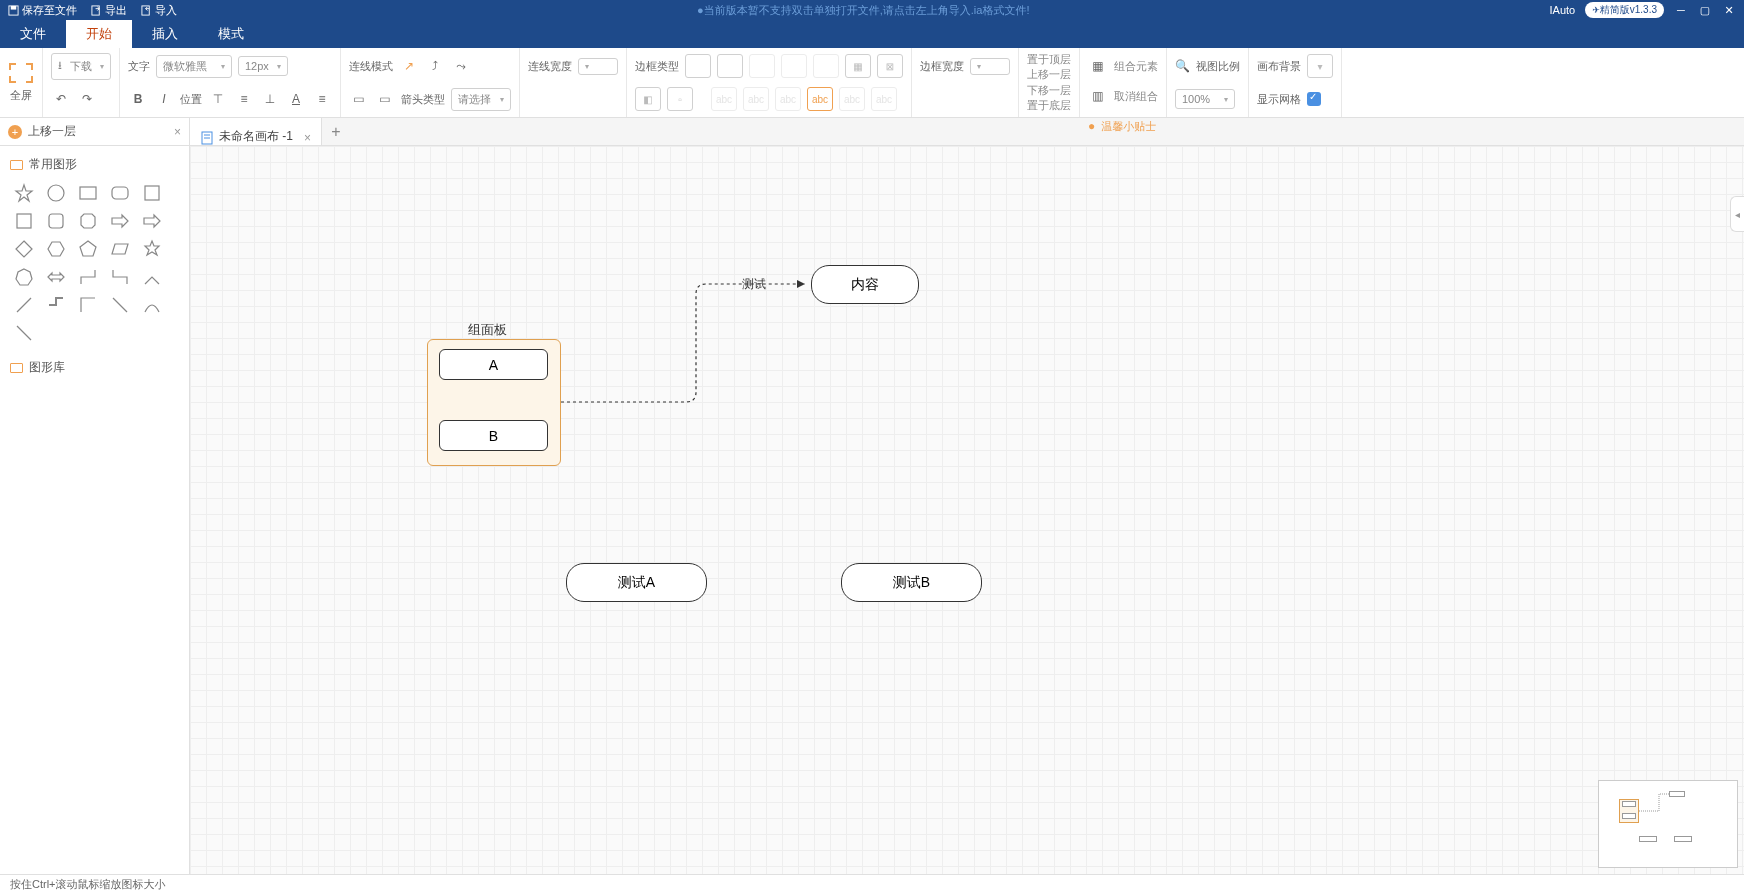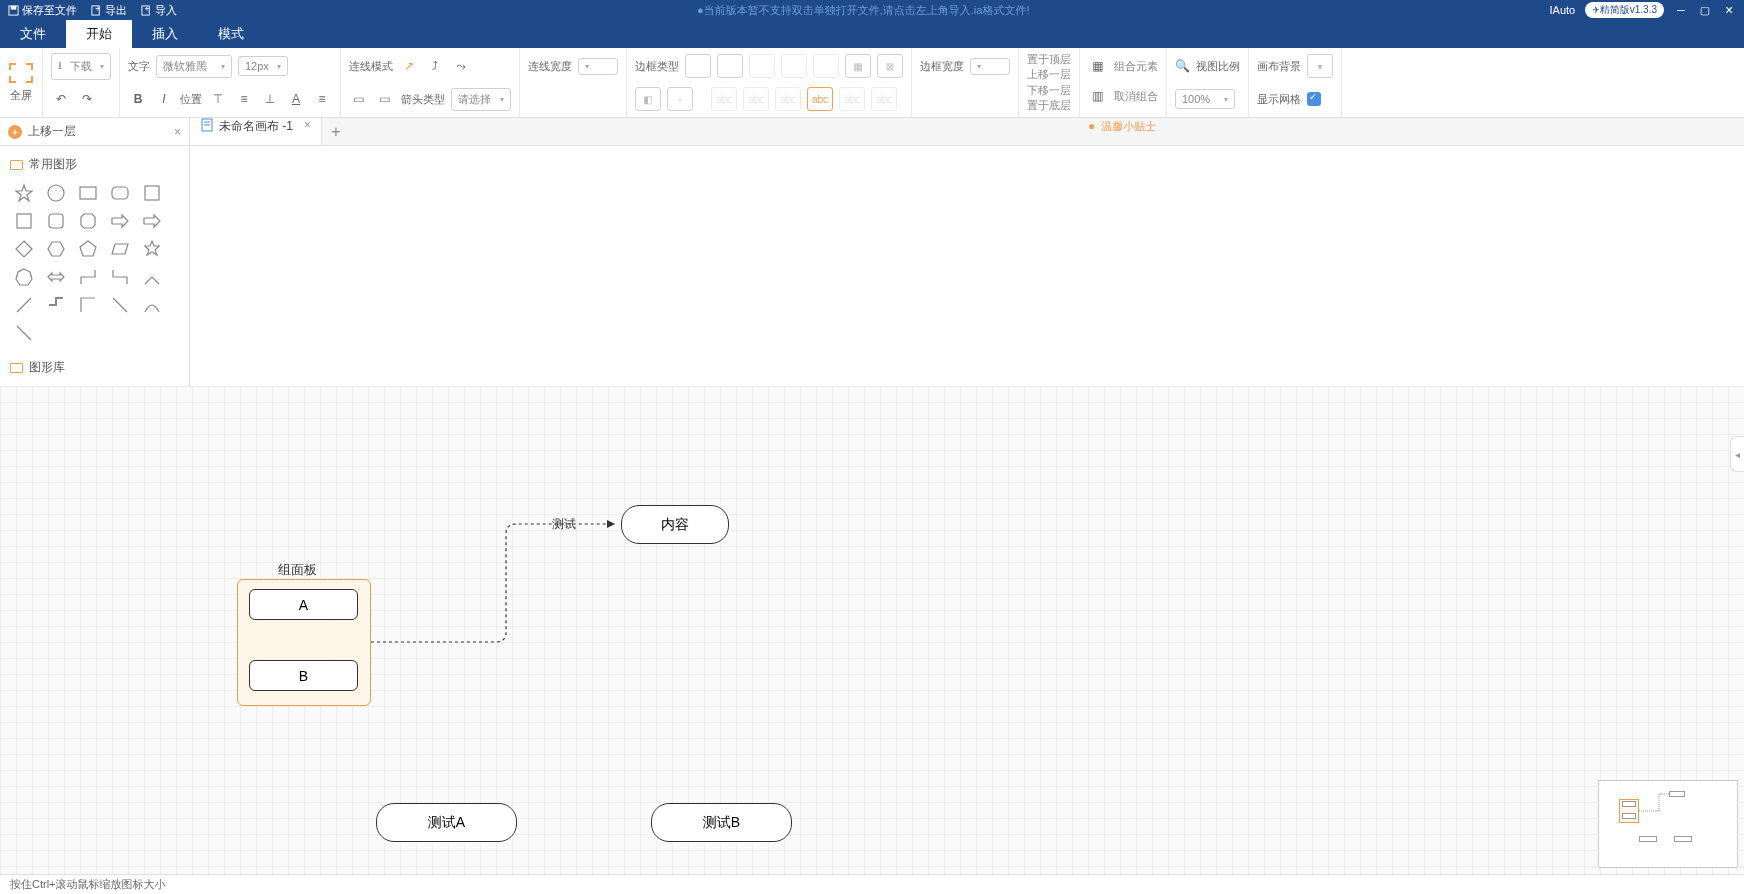--- a/index.html
+++ b/index.html
@@ -11,21 +11,21 @@
 .titlebar-left .tb-item { display: flex; align-items: center; gap: 3px; cursor: pointer; color: #fff; }
 .titlebar-left .tb-item .ico { width: 11px; height: 11px; display: inline-block; }
 .titlebar-center { flex: 1; text-align: center; color: #6b9dd8; font-size: 11px; }
 .titlebar-right { display: flex; gap: 10px; align-items: center; }
 .version-pill { background: #fff; color: #1e4a8a; border-radius: 9px; padding: 1px 7px; font-size: 10px; }
 .win-btn { width: 14px; height: 14px; cursor: pointer; color: #fff; display:flex;align-items:center;justify-content:center;}
 
 
 .menubar { height: 28px; background: #1e4a8a; display: flex; align-items: stretch; padding-left: 0; }
 .menubar .menu-item { padding: 0 20px; color: #fff; display: flex; align-items: center; cursor: pointer; font-size: 13px; }
-.menubar .menu-item.active { background: #fff; color: #0f172a; }
+.menubar .menu-item.active { background: #fff; color: #c2410c; }
 
 
 .ribbon { height: 70px; background: #fff; border-bottom: 1px solid #e0e0e0; display: flex; align-items: stretch; }
 .ribbon-group { border-right: 1px solid #e8e8e8; padding: 4px 8px; display: flex; flex-direction: column; justify-content: space-between; }
 .rg-row { display: flex; align-items: center; gap: 6px; min-height: 28px; }
 .rg-label { font-size: 11px; color: #666; }
 .btn-sm { width: 20px; height: 20px; display: flex; align-items: center; justify-content: center; border: 1px solid transparent; border-radius: 2px; cursor: pointer; color: #666; }
 .btn-sm.orange { color: #f0a050; }
 .select-like { border: 1px solid #d0d0d0; border-radius: 3px; padding: 3px 6px; font-size: 11px; color: #888; display: flex; align-items: center; gap: 4px; min-width: 60px; justify-content: space-between; cursor: pointer; }
 .select-like .caret { font-size: 8px; color: #aaa; }
@@ -34,27 +34,27 @@
 .tiny-text-link { font-size: 11px; color: #888; cursor: pointer; }
 .tiny-text-link.orange { color: #f0a050; }
 .checkbox-blue { width:14px; height:14px; background:#4a90e2; border-radius:3px; position:relative; }
 .checkbox-blue::after { content:'✓'; color:#fff; font-size:10px; position:absolute; top:-1px; left:2px; }
 
 
 .tabsrow { height: 28px; background: #f5f5f5; border-bottom: 1px solid #e0e0e0; display: flex; align-items: stretch; }
 .sidebar-header { width: 190px; background:#fff; border-right:1px solid #e0e0e0; display:flex; align-items:center; padding:0 8px; gap:6px; font-size:12px; color:#555; }
 .sidebar-header .plus-ico { width:14px; height:14px; border-radius:50%; background:#f0a050; color:#fff; display:flex; align-items:center; justify-content:center; font-size:11px; }
 .sidebar-header .close-x { margin-left:auto; color:#999; cursor:pointer; }
-.file-tab { display:flex; align-items:flex-start; padding:0 10px; gap:5px; background:#fff; border-right:1px solid #e0e0e0; font-size:12px; color:#444; cursor:pointer; }
+.file-tab { display:flex; align-items:flex-end; padding:0 10px; gap:5px; background:#fff; border-right:1px solid #e0e0e0; font-size:12px; color:#444; cursor:pointer; }
 .file-tab .doc-ico { width:14px; height:14px; }
 .file-tab .close-x { color:#999; margin-left:6px; cursor:pointer; }
 .add-tab { width:28px; display:flex; align-items:center; justify-content:center; color:#888; cursor:pointer; font-size:16px; }
 
 
-.main { display:flex; height: calc(894px - 20px - 28px - 70px - 28px - 20px); flex-direction: column; }
+.main { display:flex; height: calc(894px - 20px - 28px - 70px - 28px - 20px); }
 .sidebar { width: 190px; background:#fff; border-right:1px solid #e0e0e0; overflow:hidden; }
 .sidebar-section { padding: 6px 10px; }
 .sidebar-section-title { display:flex; align-items:center; gap:6px; font-size:12px; color:#555; padding:4px 0; cursor:pointer; }
 .folder-ico { width:13px; height:10px; border:1px solid #f0a050; border-radius:1px; display:inline-block; }
 .shape-grid { display:grid; grid-template-columns: repeat(5, 28px); gap:4px; padding:4px 0 10px 0; }
 .shape-cell { width:28px; height:24px; display:flex; align-items:center; justify-content:center; cursor:pointer; }
 .shape-cell svg { stroke:#888; fill:none; stroke-width:1.2; }
 
 .canvas-wrap { flex:1; position:relative; background:#fafafa; 
   background-image: linear-gradient(#eee 1px, transparent 1px), linear-gradient(90deg, #eee 1px, transparent 1px);

